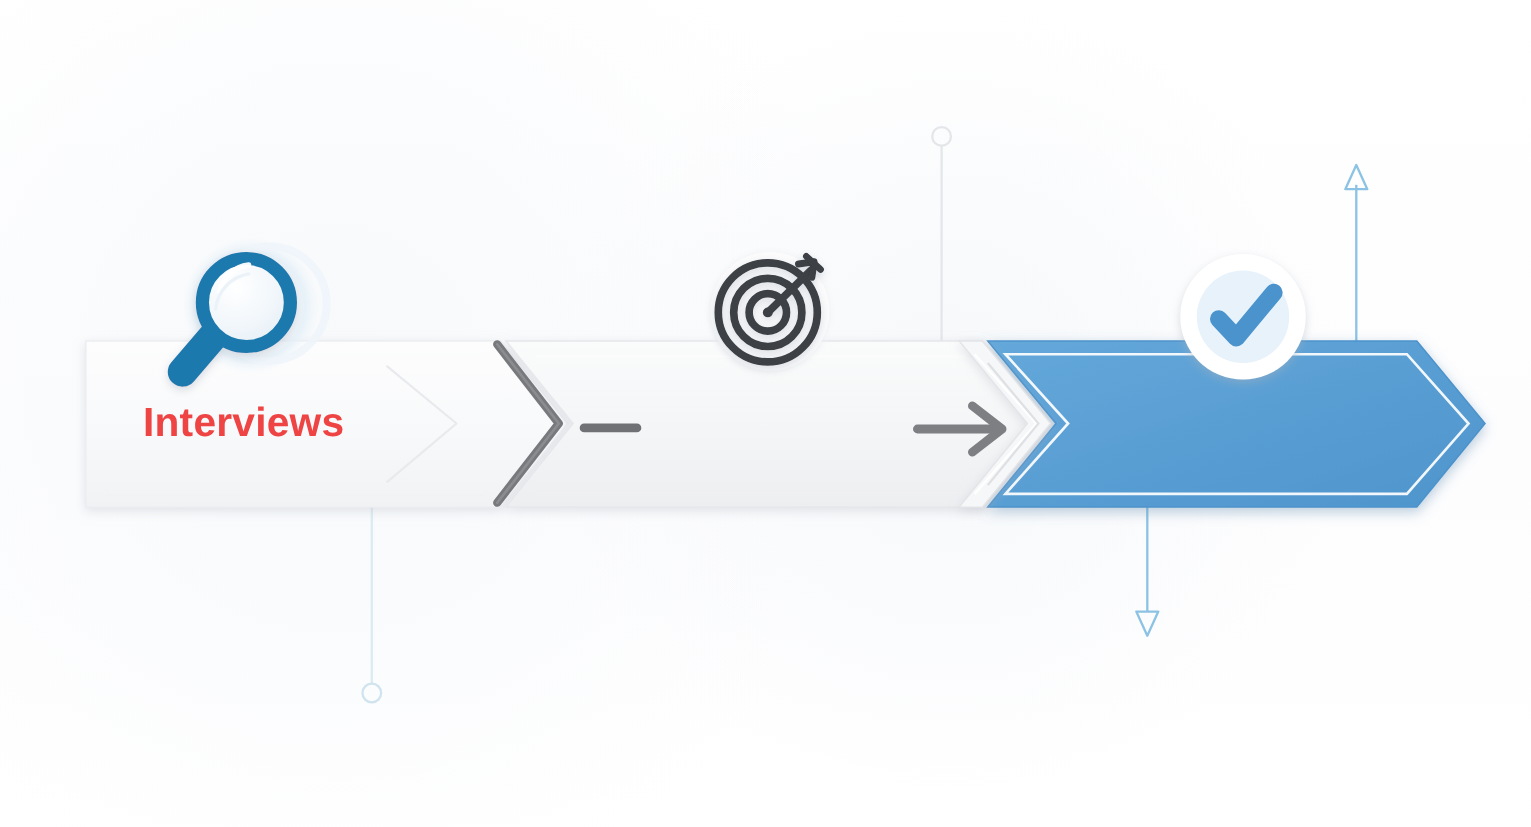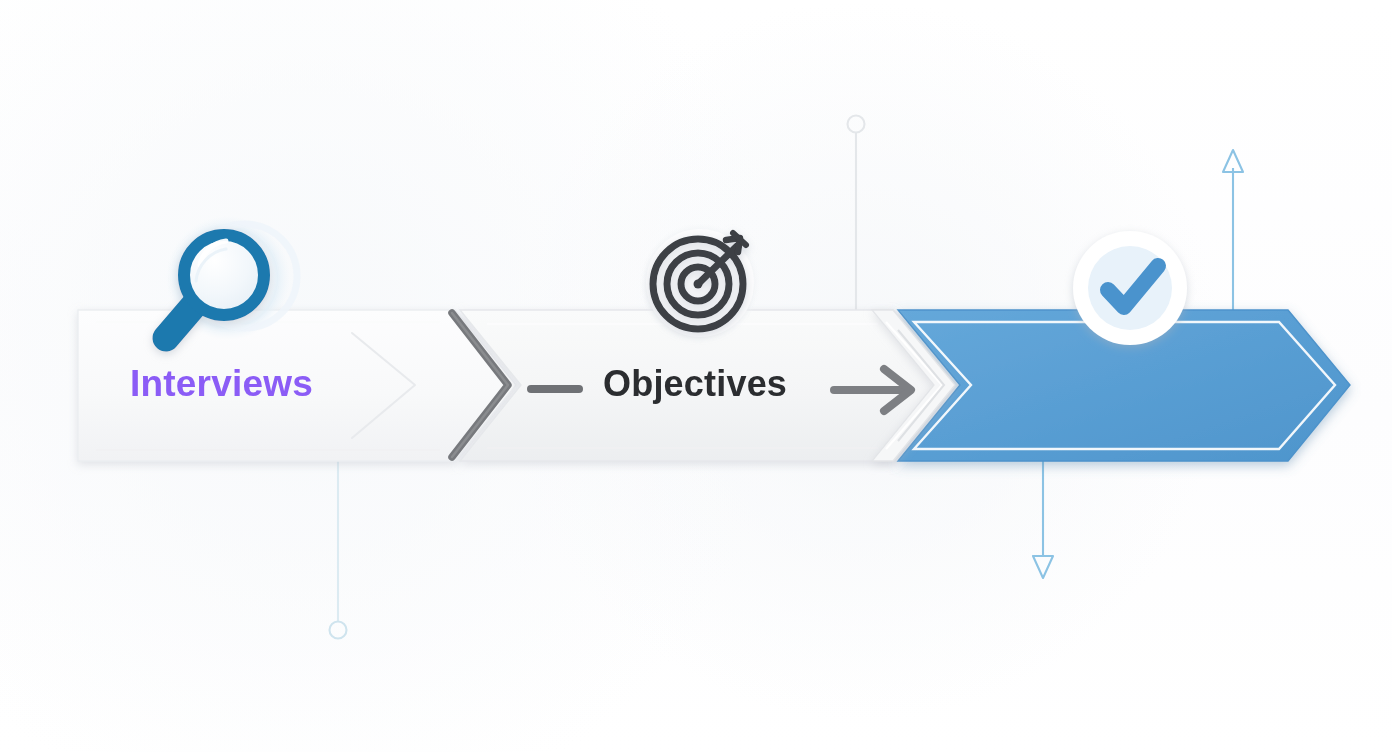--- a/index.html
+++ b/index.html
@@ -44,21 +44,21 @@
     position: absolute;
     white-space: nowrap;
     font-weight: 700;
     letter-spacing: 0.2px;
     line-height: 1;
   }
   #label-interviews {
     left: 130px;
     top: 365px;
     font-size: 37px;
-    color: #8b5cf6;
+    color: #ef4444;
   }
   #label-objectives {
     left: 603px;
     top: 366px;
     font-size: 36px;
     color: #2b2d30;
   }
   #label-deliverables {
     left: 1008px;
     top: 367px;
@@ -215,16 +215,15 @@
     <g>
       <circle cx="1130" cy="288" r="57" fill="#ffffff" filter="url(#iconShadow)"></circle>
       <circle cx="1130" cy="288" r="42" fill="#e8f2fa"></circle>
       <polyline points="1108,290 1124,307 1158,266" fill="none" stroke="#4a93cd" stroke-width="16" stroke-linecap="round" stroke-linejoin="round"></polyline>
     </g>
 
   </svg>
 
   <div class="label" id="label-interviews">Interviews</div>
 
-  <div class="label" id="label-objectives">Objectives</div>
 
 
 </div>
 
 </body></html>

